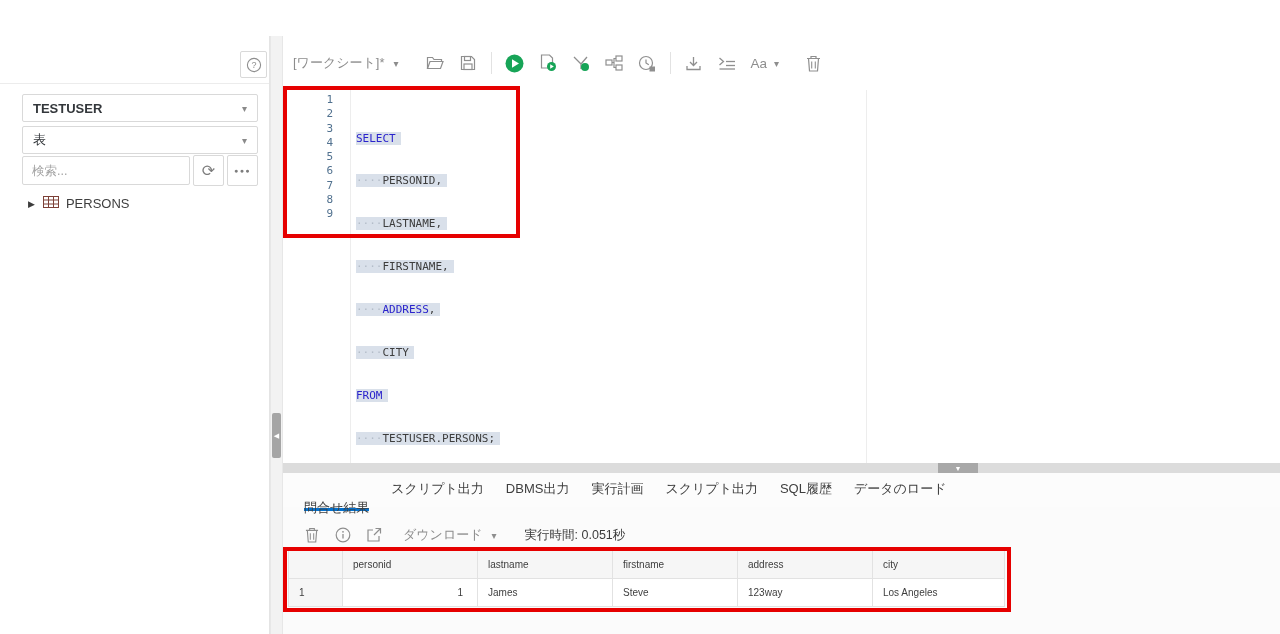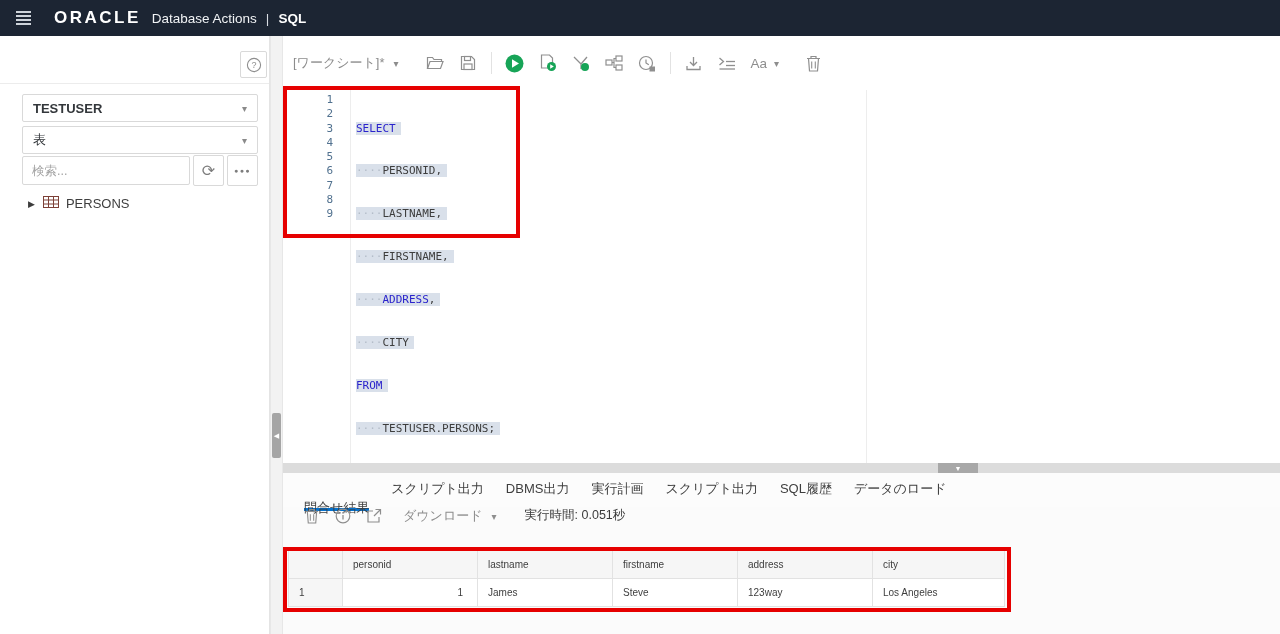--- a/index.html
+++ b/index.html
@@ -71,40 +71,40 @@
   .aa-dd .caret { margin-left:7px; font-size:10px; }
 
   
   .editor { position:absolute; top:54px; left:0; width:997px; height:373px; background:#fff; cursor:text; }
   .gutter { position:absolute; left:0; top:3px; width:50px; text-align:right;
     font-family:"DejaVu Sans Mono","Liberation Mono",monospace; font-size:11px;
     line-height:14.3px; color:#51718f; }
   .gutter div { height:14.3px; }
   .gutter-border { position:absolute; left:67px; top:0; width:1px; height:373px; background:#ededed; }
   .margin-line { position:absolute; left:583px; top:0; width:1px; height:373px; background:#ededed; }
-  .code { position:absolute; left:73px; top:3px;
+  .code { position:absolute; left:73px; top:13px;
     font-family:"DejaVu Sans Mono","Liberation Mono",monospace; font-size:11px;
     line-height:14.3px; color:#3d3d3d; white-space:pre; }
   .cl { height:14.3px; }
   .sel { background:#d9e0ea; padding-right:5px; }
   .ws { color:#b4bdc9; }
   .kw { color:#2a23cc; }
 
   
   .hsplit { position:absolute; top:427px; left:0; width:997px; height:10px; background:#dcdcdc; }
   .hhandle { position:absolute; left:655px; top:0; width:40px; height:10px; background:#a8a8a8;
     color:#fff; font-size:7px; display:flex; align-items:center; justify-content:center; cursor:pointer; }
 
   
   .bottom { position:absolute; top:437px; left:0; width:997px; height:161px; background:#fbfbfb; }
   .btabs { display:flex; align-items:stretch; height:34px; padding-left:10px; background:#fcfcfc; }
   .btab { display:flex; align-items:center; margin:0 11px; font-size:13px; color:#3e3e3e;
     border-bottom:3px solid transparent; cursor:pointer; white-space:nowrap; }
   .btab.active { border-bottom-color:#0572ce;margin-top:35px; }
-  .rtoolbar { display:flex; align-items:flex-start; height:37px; padding-left:7px; color:#8e8e8e; }
+  .rtoolbar { display:flex; align-items:flex-end; height:37px; padding-left:7px; color:#8e8e8e; }
   .rtb-icon { display:flex; align-items:center; justify-content:center; width:18px; height:18px;
     margin-left:13px; cursor:pointer; }
   .dl-dd { display:flex; align-items:center; margin-left:20px; font-size:13px; color:#8e8e8e; cursor:pointer; }
   .dl-dd .caret { margin-left:9px; font-size:10px; }
   .exec-time { margin-left:28px; font-size:12.5px; color:#3c3c3c; }
 
   table.rtable { position:absolute; left:5px; top:77px; border-collapse:collapse;
     font-size:10px; color:#3e3e3e; background:#fff; }
   .rtable th, .rtable td { border:1px solid #e2e2e2; height:28px; padding:0 0 0 10px;
     text-align:left; font-weight:normal; white-space:nowrap; }
@@ -117,32 +117,20 @@
   .ann-sql { left:283px; top:86px; width:237px; height:152px; }
   .ann-results { left:283px; top:547px; width:728px; height:65px; }
 
   .caret { display:inline-block; }
 </style>
 </head>
 <body>
 
 <div class="stage">
 
-  <div class="header">
-    <div class="hamburger">
-        <i></i>
-        <i></i>
-        <i></i>
-        <i></i>
-      </div>
-    <div class="logo">ORACLE</div>
-    <div class="appname">Database Actions</div>
-    <div class="pipe">|</div>
-    <div class="ctx">SQL</div>
-  </div>
 
   <div class="sidebar">
     <div class="side-tabs">
       <div class="help-btn">
         <span class="tbi" style="margin:0;width:16px;height:16px;">
           <svg width="16" height="16" viewBox="0 0 16 16">
               <circle cx="8" cy="8" r="6.6" fill="none" stroke="#8e8e8e" stroke-width="1.1"></circle>
               <text x="8" y="11.2" font-size="9" text-anchor="middle" fill="#8e8e8e" font-family="Liberation Sans, sans-serif">?</text>
             </svg>
         </span>

